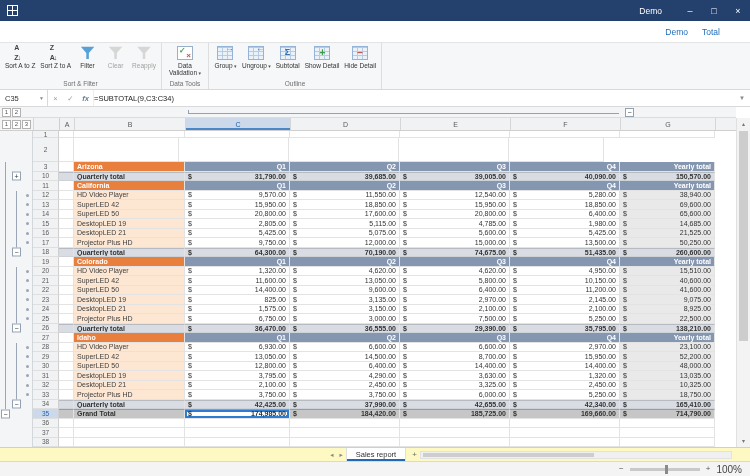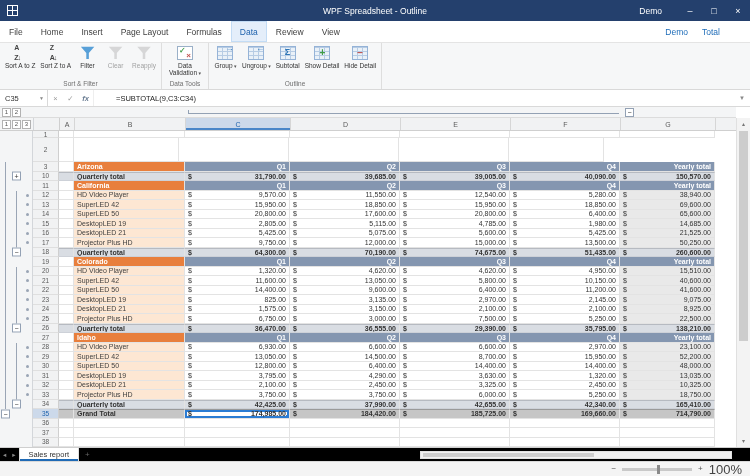--- a/index.html
+++ b/index.html
@@ -51,21 +51,21 @@
   .i-subtotal-icon::after { content:'\03a3'; position:absolute; left:4px; top:0px; color:#2e75b6; font-weight:bold; font-size:9px; }
   .i-show-detail-icon::after { content:'+'; position:absolute; left:4.5px; top:0px; color:#3f9c46; font-weight:bold; font-size:10px; }
   .i-hide-detail-icon::after { content:'\2212'; position:absolute; left:4px; top:0px; color:#c0504d; font-weight:bold; font-size:10px; }
 
   
   .fbar { height:17px; display:flex; align-items:stretch; background:#fff; border-bottom:1px solid #d9d9d9; }
   .namebox { width:48px; border-right:1px solid #d9d9d9; display:flex; align-items:center; padding-left:5px; font-size:7.5px; }
   .namebox .nbdd { margin-left:auto; margin-right:3px; font-size:5px; color:#888; }
   .fico { width:15px; display:flex; align-items:center; justify-content:center; color:#9a9a9a; font-size:7.5px; }
   .fico.fx { font-style:italic; color:#6d7f95; font-weight:bold; }
-  .fx-formula { flex:1; display:flex; align-items:center; padding-left:22px; font-size:7.5px; color:#222; border-left:1px solid #eee; }
+  .fx-formula { flex:1; display:flex; align-items:center; padding-left:0; font-size:7.5px; color:#222; border-left:1px solid #eee; }
   .fbar-exp { width:16px; display:flex; align-items:center; justify-content:center; color:#8a8a8a; font-size:6px; }
 
   
   .strip { height:11px; width:736px; background:#f4f5f6; border-bottom:1px solid #dcdcdc; position:relative; }
   .col-lvls { position:absolute; left:2px; top:1px; display:flex; gap:1px; }
   .lvl-btn { width:9px; height:9px; border:1px solid #b2b2b2; background:#fff; font-size:6px; line-height:7px; text-align:center; color:#555; }
   .strip-line { position:absolute; height:1px; background:#93a1b4; top:6px; }
   .strip-tick { position:absolute; width:1px; height:4px; background:#93a1b4; top:3px; }
   .strip-btn { position:absolute; width:9px; height:9px; top:1px; background:#fff; border:1px solid #93a1b4; color:#333; font-size:7px; line-height:7px; text-align:center; }
 
@@ -104,63 +104,52 @@
   .cell.active { background:#fff !important; box-shadow: inset 0 0 0 2px #2b7cd3; position:relative; z-index:2; }
   .cell.active::after { content:''; position:absolute; right:0; bottom:0; width:3px; height:3px; background:#2b7cd3; }
 
   
   .vscroll { position:absolute; right:0; top:118px; width:14px; height:329px; background:#f3f3f3; border-left:1px solid #e0e0e0; }
   .varr { height:12px; text-align:center; font-size:6px; color:#777; line-height:12px; }
   .varr.down { position:absolute; bottom:0; left:0; right:0; }
   .vthumb { position:absolute; left:2px; right:2px; top:13px; height:210px; background:#cdcdcd; }
 
   
-  .sheetbar { height:14px; background:#000000; border-top:1px solid #cfcfcf; display:flex; align-items:center; position:relative; }
+  .sheetbar { height:14px; background:#fef9c3; border-top:1px solid #cfcfcf; display:flex; align-items:center; position:relative;justify-content:center; }
   .snav { font-size:6.5px; color:#888; padding:0 3px; }
   .stab { height:100%; display:flex; align-items:center; padding:0 9px; font-size:7.5px; color:#333; background:#fff; border-right:1px solid #e0e0e0; border-left:1px solid #e0e0e0; box-shadow: inset 0 -2px 0 #1f6ab5; }
   .addsheet { padding:0 6px; color:#666; font-size:8px; }
   .hscroll { position:absolute; left:420px; right:18px; top:3px; height:8px; background:#f0f0f0; border:1px solid #e2e2e2; }
   .hthumb { position:absolute; left:2px; width:55%; top:1px; bottom:1px; background:#cdcdcd; }
 
   
   .statusbar { height:15px; background:#f4f4f4; border-top:1px solid #d9d9d9; display:flex; align-items:center; justify-content:flex-end; padding-right:8px; gap:6px; }
   .zbtn { font-size:8px; color:#555; line-height:10px; }
   .zoomtrack { width:70px; height:3px; background:#c9c9c9; position:relative; }
   .zoomthumb { position:absolute; left:50%; top:-3px; width:3px; height:9px; background:#8a8a8a; }
-  .zoomlbl { font-size:13px; color:#444; min-width:24px; text-align:right; }
+  .zoomlbl { font-size:10px; color:#444; min-width:24px; text-align:right; }
 </style>
 </head>
 <body>
 
 <div id="app">
 
   <div class="titlebar">
     <div class="tb-icon"></div>
-    <div class="tb-title">WPF Spreadsheet - Outline</div>
     <div class="tb-right">
       <span class="tb-demo">Demo</span>
       <div style="display:flex;height:100%;">
           <div class="tb-btn">–</div>
           <div class="tb-btn">□</div>
           <div class="tb-btn">×</div>
         </div>
     </div>
   </div>
 
   <div class="tabrow">
-    <div style="display:flex;height:100%;">
-        <div class="rtab">File</div>
-        <div class="rtab">Home</div>
-        <div class="rtab">Insert</div>
-        <div class="rtab">Page Layout</div>
-        <div class="rtab">Formulas</div>
-        <div class="rtab sel">Data</div>
-        <div class="rtab">Review</div>
-        <div class="rtab">View</div>
-      </div>
     <div class="rlinks">
         <div class="rlink">Demo</div>
         <div class="rlink">Total</div>
       </div>
   </div>
 
   <div class="ribbon">
     <div style="display:flex;">
         <div class="rgroup">
           <div class="rbtns">

